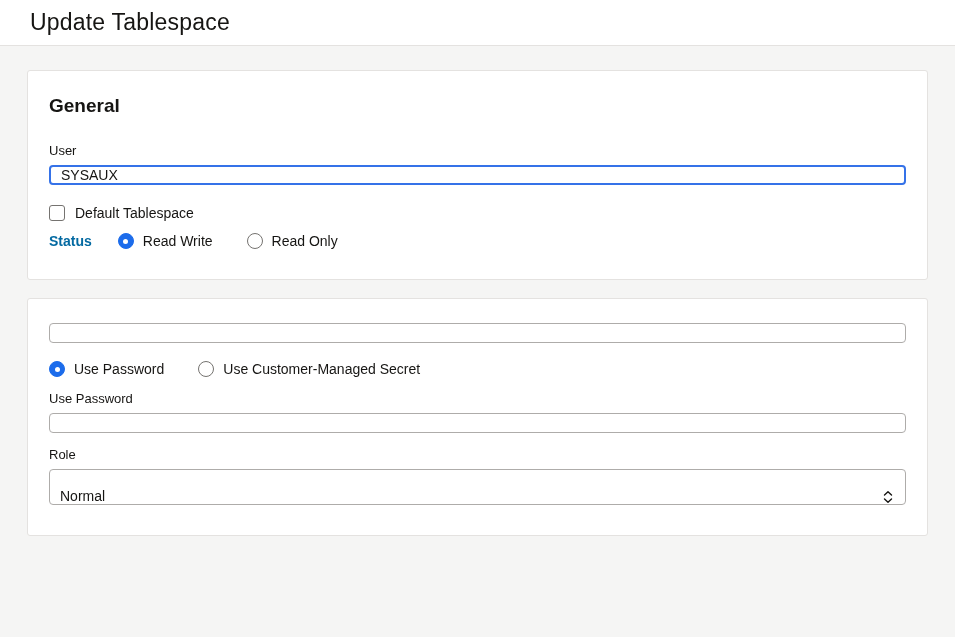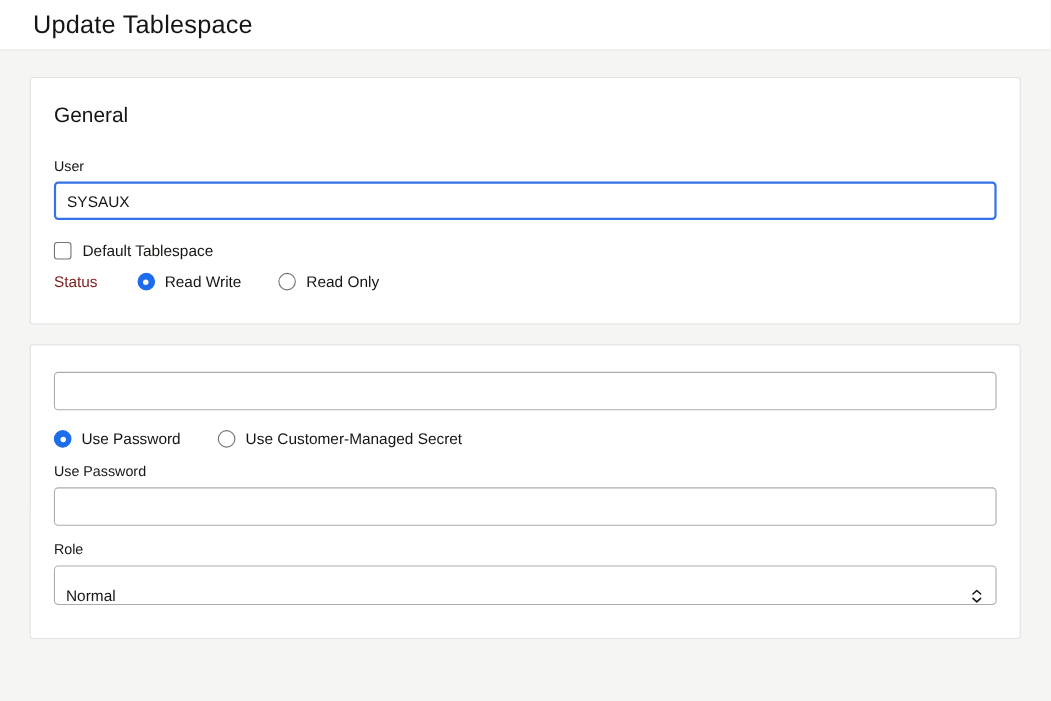--- a/index.html
+++ b/index.html
@@ -29,32 +29,32 @@
   }
   .card {
     background: #ffffff;
     border: 1px solid #e4e2e0;
     border-radius: 3px;
     padding: 24px 21px 30px 21px;
     margin-bottom: 18px;
   }
   .card-heading {
     font-size: 19px;
-    font-weight: 400;
+    font-weight: 700;
     color: #161513;
     margin-bottom: 26px;
   }
   .field-label {
     font-size: 13px;
     color: #161513;
     margin-bottom: 7px;
   }
   .text-input {
     width: 100%;
-    height: 35px;
+    height: 20px;
     border: 1px solid #aeacaa;
     border-radius: 4px;
     background: #ffffff;
     font-family: "Liberation Sans", "DejaVu Sans", sans-serif;
     font-size: 14px;
     color: #161513;
     padding: 0 10px;
     outline: none;
   }
   .text-input.focused {
@@ -113,22 +113,23 @@
     background: #ffffff;
   }
   .radio-label { font-size: 14px; color: #161513; }
 
   .status-row {
     display: flex;
     align-items: center;
   }
   .status-label {
     font-size: 14px;
-    color: #7f1d1d;
-    margin-right: 36px;
+    color: #0369a1;
+    margin-right: 26px;
+    font-weight: bold;
   }
 
   .select-box {
     width: 100%;
     height: 36px;
     border: 1px solid #aeacaa;
     border-radius: 4px;
     background: #ffffff;
     display: flex;
     align-items: flex-end;

